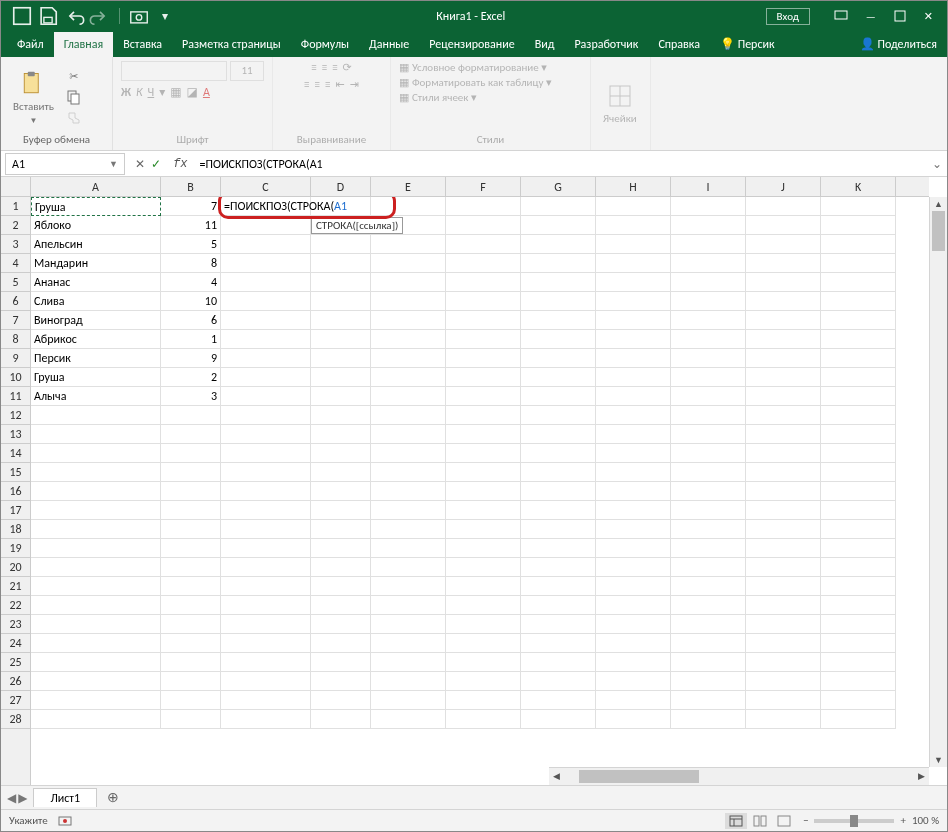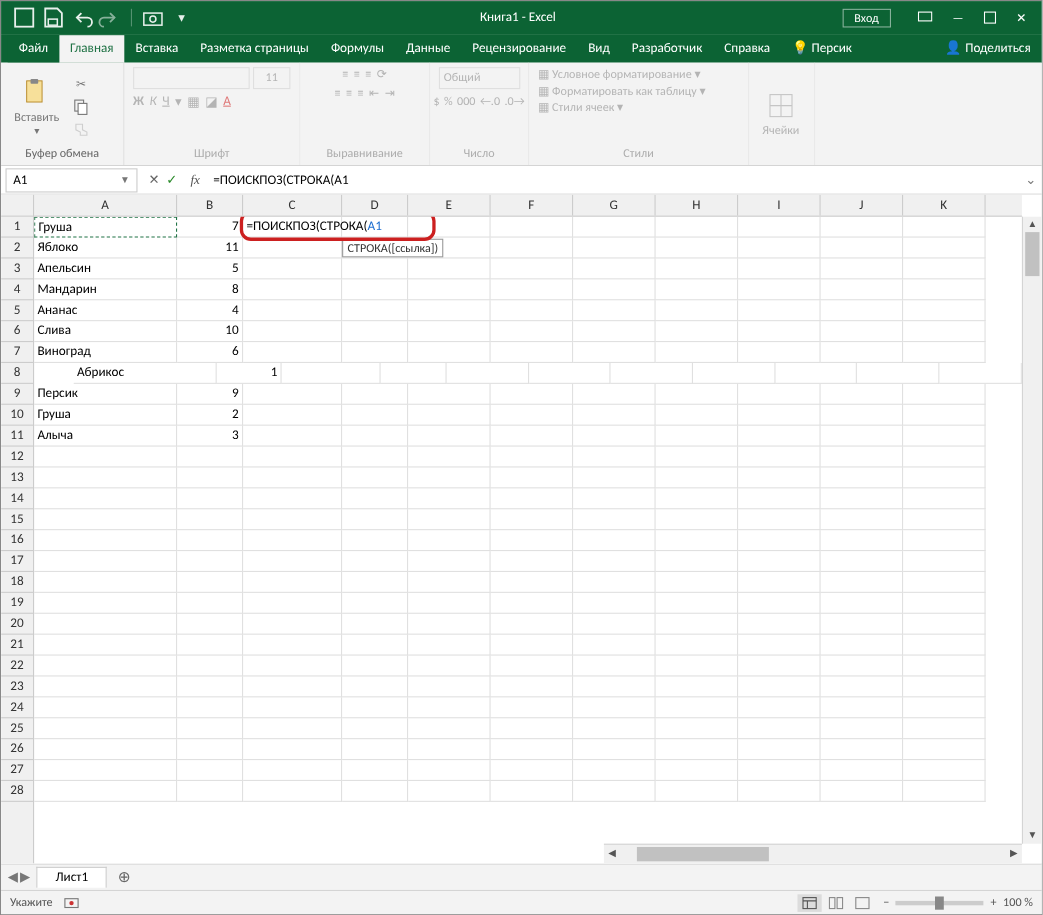--- a/index.html
+++ b/index.html
@@ -22,21 +22,21 @@
 .rgrp .lbl { text-align:center; color:#666; font-size:11px; padding-bottom:2px; }
 .rbody { flex:1; display:flex; align-items:center; gap:6px; color:#777; }
 .bigbtn { display:flex; flex-direction:column; align-items:center; gap:2px; font-size:11px; padding:2px 4px; }
 .bigbtn svg { width:28px; height:28px; }
 .smallcol { display:flex; flex-direction:column; gap:3px; }
 .iconbtn { width:20px; height:18px; display:flex; align-items:center; justify-content:center; }
 .disabled { opacity:.5; }
 .namebox-row { height:26px; background:#fff; border-bottom:1px solid #d4d4d4; display:flex; align-items:center; font-size:12px; }
 .namebox { width:120px; height:22px; border:1px solid #ccc; margin:0 4px; display:flex; align-items:center; padding:0 6px; justify-content:space-between; }
 .fx-btns { display:flex; gap:6px; padding:0 6px; color:#666; }
-.fx-label { font-style:italic; font-family:Liberation Serif, serif; padding:0 6px; color:#555; }
+.fx-label { font-style:italic; font-family:Liberation Mono, monospace; padding:0 6px; color:#555; }
 .formula-bar { flex:1; padding:0 6px; height:22px; display:flex; align-items:center; }
 .formula-bar input { width:100%; border:none; outline:none; font-size:12px; font-family:Calibri,sans-serif; }
 .expand-fb { width:20px; text-align:center; color:#777; }
 .grid-area { flex:1; display:flex; overflow:hidden; position:relative; background:#fff; }
 .corner { width:30px; height:20px; background:#f0f0f0; border-right:1px solid #ccc; border-bottom:1px solid #ccc; position:absolute; top:0; left:0; z-index:3; }
 .colheads { position:absolute; top:0; left:30px; right:18px; height:20px; display:flex; background:#f0f0f0; border-bottom:1px solid #ccc; z-index:2; font-size:12px; color:#333; }
 .ch { border-right:1px solid #ccc; text-align:center; line-height:20px; }
 .rowheads { position:absolute; top:20px; left:0; width:30px; bottom:0; background:#f0f0f0; border-right:1px solid #ccc; z-index:2; }
 .rh { height:19px; border-bottom:1px solid #ccc; text-align:center; font-size:12px; line-height:19px; color:#333; }
 .cells { position:absolute; top:20px; left:30px; right:18px; bottom:18px; overflow:hidden; }
@@ -198,33 +198,20 @@
           <span>≡</span>
           <span>≡</span>
           <span>≡</span>
           <span>⇤</span>
           <span>⇥</span>
         </div>
       </div>
       <div class="lbl">Выравнивание</div>
     </div>
 
-    <div class="rgrp disabled" style="width:90px">
-      <div class="rbody" style="flex-direction:column;gap:4px">
-        <div style="border:1px solid #ccc;height:20px;width:74px;padding:0 4px;font-size:11px;line-height:18px">Общий</div>
-        <div style="display:flex;gap:4px;font-size:11px">
-          <span>$</span>
-          <span>%</span>
-          <span>000</span>
-          <span>←.0</span>
-          <span>.0→</span>
-        </div>
-      </div>
-      <div class="lbl">Число</div>
-    </div>
 
     <div class="rgrp disabled" style="width:200px">
       <div class="rbody" style="flex-direction:column;align-items:flex-start;gap:2px;font-size:11px">
         <div>▦ <span>Условное форматирование</span> ▾</div>
         <div>▦ <span>Форматировать как таблицу</span> ▾</div>
         <div>▦ <span>Стили ячеек</span> ▾</div>
       </div>
       <div class="lbl">Стили</div>
     </div>
 
@@ -396,21 +383,21 @@
           <div class="cell" style="width: 60px;"></div>
           <div class="cell" style="width: 75px;"></div>
           <div class="cell" style="width: 75px;"></div>
           <div class="cell" style="width: 75px;"></div>
           <div class="cell" style="width: 75px;"></div>
           <div class="cell" style="width: 75px;"></div>
           <div class="cell" style="width: 75px;"></div>
           <div class="cell" style="width: 75px;"></div>
         </div>
         <div class="row">
-          <div class="cell" style="width: 130px; margin-left: 36px;">Абрикос</div>
+          <div class="cell" style="width: 130px;">Абрикос</div>
           <div class="cell r" style="width: 60px;">1</div>
           <div class="cell" style="width: 90px;"></div>
           <div class="cell" style="width: 60px;"></div>
           <div class="cell" style="width: 75px;"></div>
           <div class="cell" style="width: 75px;"></div>
           <div class="cell" style="width: 75px;"></div>
           <div class="cell" style="width: 75px;"></div>
           <div class="cell" style="width: 75px;"></div>
           <div class="cell" style="width: 75px;"></div>
           <div class="cell" style="width: 75px;"></div>

